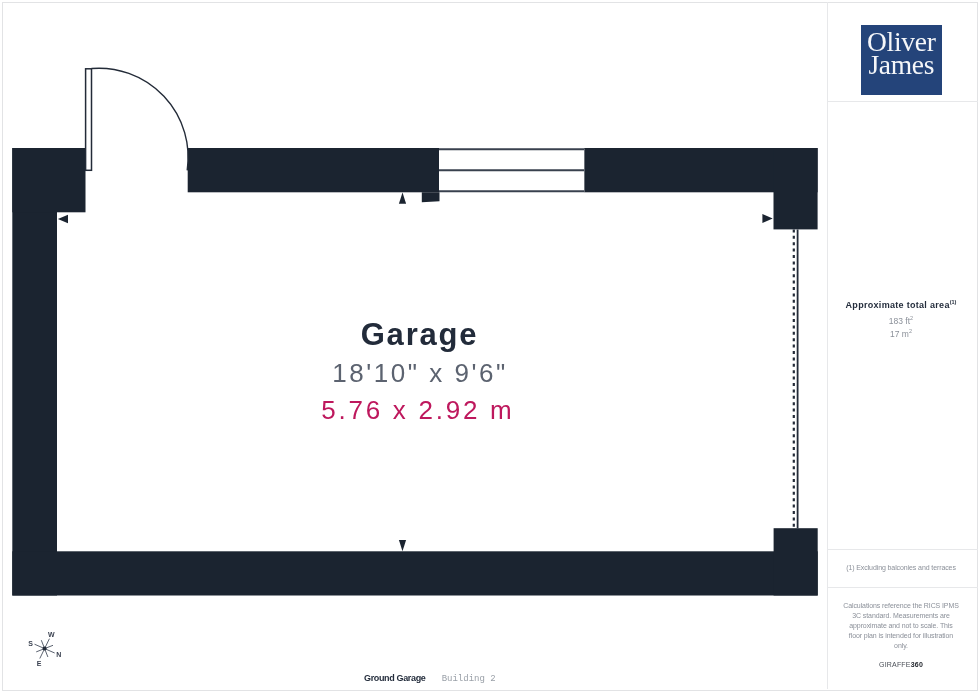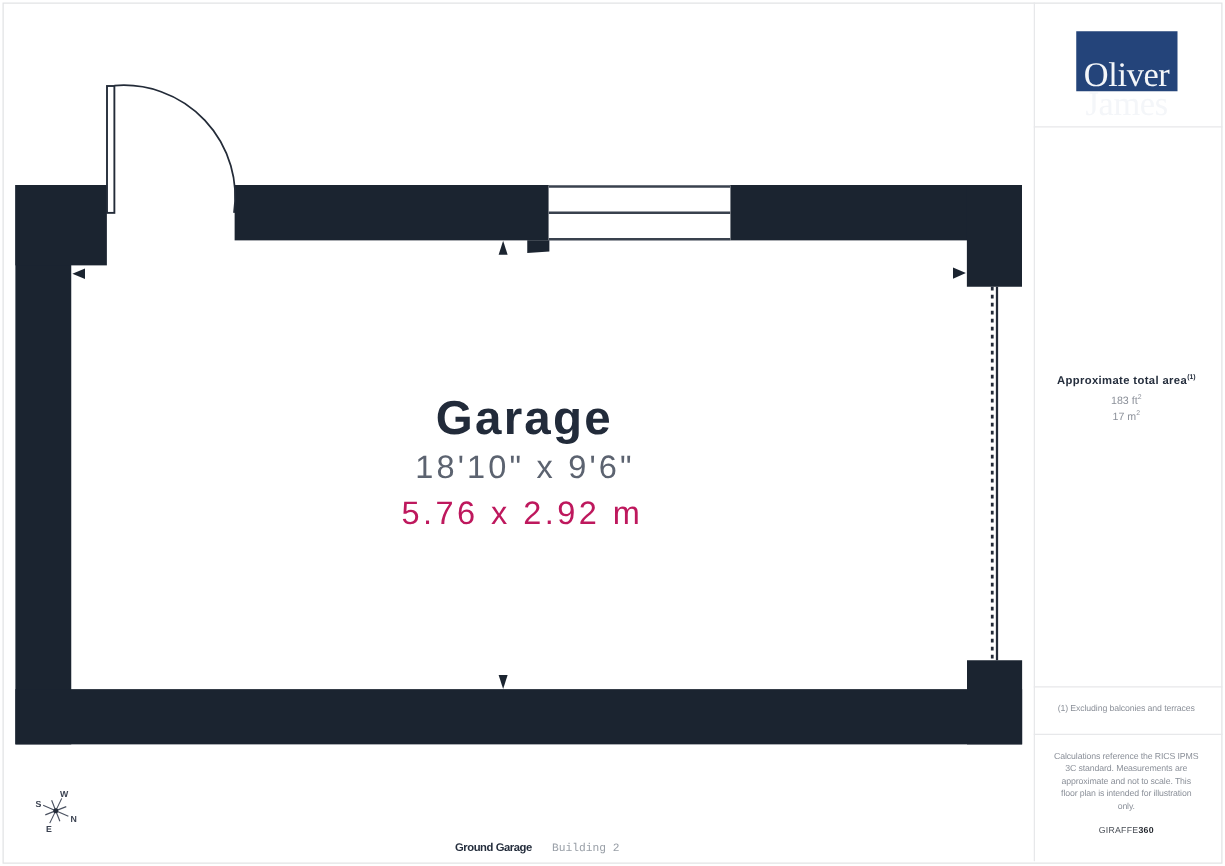--- a/index.html
+++ b/index.html
@@ -63,31 +63,31 @@
     <circle cx="44.6" cy="648.6" r="2" fill="#232B38"></circle>
 
     <g font-family="Liberation Sans, sans-serif" font-size="7" font-weight="bold" fill="#3a4150" text-anchor="middle">
       <text x="51.3" y="637.4">W</text>
       <text x="30.7" y="645.7">S</text>
       <text x="58.9" y="657.3">N</text>
       <text x="39.2" y="665.8">E</text>
     </g>
   </svg>
 
-  <div class="abs" style="left:219.5px;top:316.8px;width:400px;line-height:36px;text-align:center;font-size:38px;font-weight:bold;color:#222B3A;letter-spacing:1.8px;">Garage</div>
+  <div class="abs" style="left:219.5px;top:316.8px;width:400px;line-height:36px;text-align:center;font-size:31px;font-weight:bold;color:#222B3A;letter-spacing:1.8px;">Garage</div>
 
   <div class="abs" style="left:220px;top:358.2px;width:400px;line-height:30px;text-align:center;font-size:26px;color:#5C6370;letter-spacing:2.55px;">18'10" x 9'6"</div>
 
   <div class="abs" style="left:217.9px;top:394.9px;width:400px;line-height:30px;text-align:center;font-size:26px;color:#be185d;letter-spacing:2.75px;">5.76 x 2.92 m</div>
 
   <div class="abs" style="left:364px;top:672.7px;line-height:11px;font-size:9px;color:#252E3D;"><b style="letter-spacing:-0.35px;">Ground Garage</b><span style="color:#9aa0a8;letter-spacing:0;font-family:Liberation Mono, monospace;">&nbsp;&nbsp;&nbsp;Building 2</span></div>
 
   <div class="abs" style="left:826.5px;top:2px;width:1px;height:687px;background:#e7e8ea;"></div>
 
-  <div class="abs" style="left:860.5px;top:24.8px;width:81.6px;height:48px;background:#24447A;color:#f4f6f9;font-family:'Liberation Serif',serif;font-size:27.5px;line-height:23.4px;letter-spacing:-0.3px;text-align:center;padding-top:23px;box-sizing:border-box;">Oliver<br>James</div>
+  <div class="abs" style="left:860.5px;top:24.8px;width:81.6px;height:70px;background:#24447A;color:#f4f6f9;font-family:'Liberation Serif',serif;font-size:27.5px;line-height:23.4px;letter-spacing:-0.3px;text-align:center;padding-top:5px;box-sizing:border-box;">Oliver<br>James</div>
 
   <div class="abs" style="left:827px;top:101px;width:151px;height:1px;background:#e7e8ea;"></div>
 
   <div class="abs" style="left:828px;top:297.4px;width:146px;line-height:11px;text-align:center;font-size:9px;font-weight:bold;color:#252E3D;letter-spacing:0.3px;">Approximate total area<sup style="font-size:5.5px;letter-spacing:0;">(1)</sup></div>
 
   <div class="abs" style="left:828px;top:313.1px;width:146px;line-height:10px;text-align:center;font-size:8.5px;color:#8b9099;">183 ft<sup style="font-size:5.5px;">2</sup></div>
 
   <div class="abs" style="left:828px;top:326.1px;width:146px;line-height:10px;text-align:center;font-size:8.5px;color:#8b9099;">17 m<sup style="font-size:5.5px;">2</sup></div>
 
   <div class="abs" style="left:827px;top:549px;width:151px;height:1px;background:#e7e8ea;"></div>

